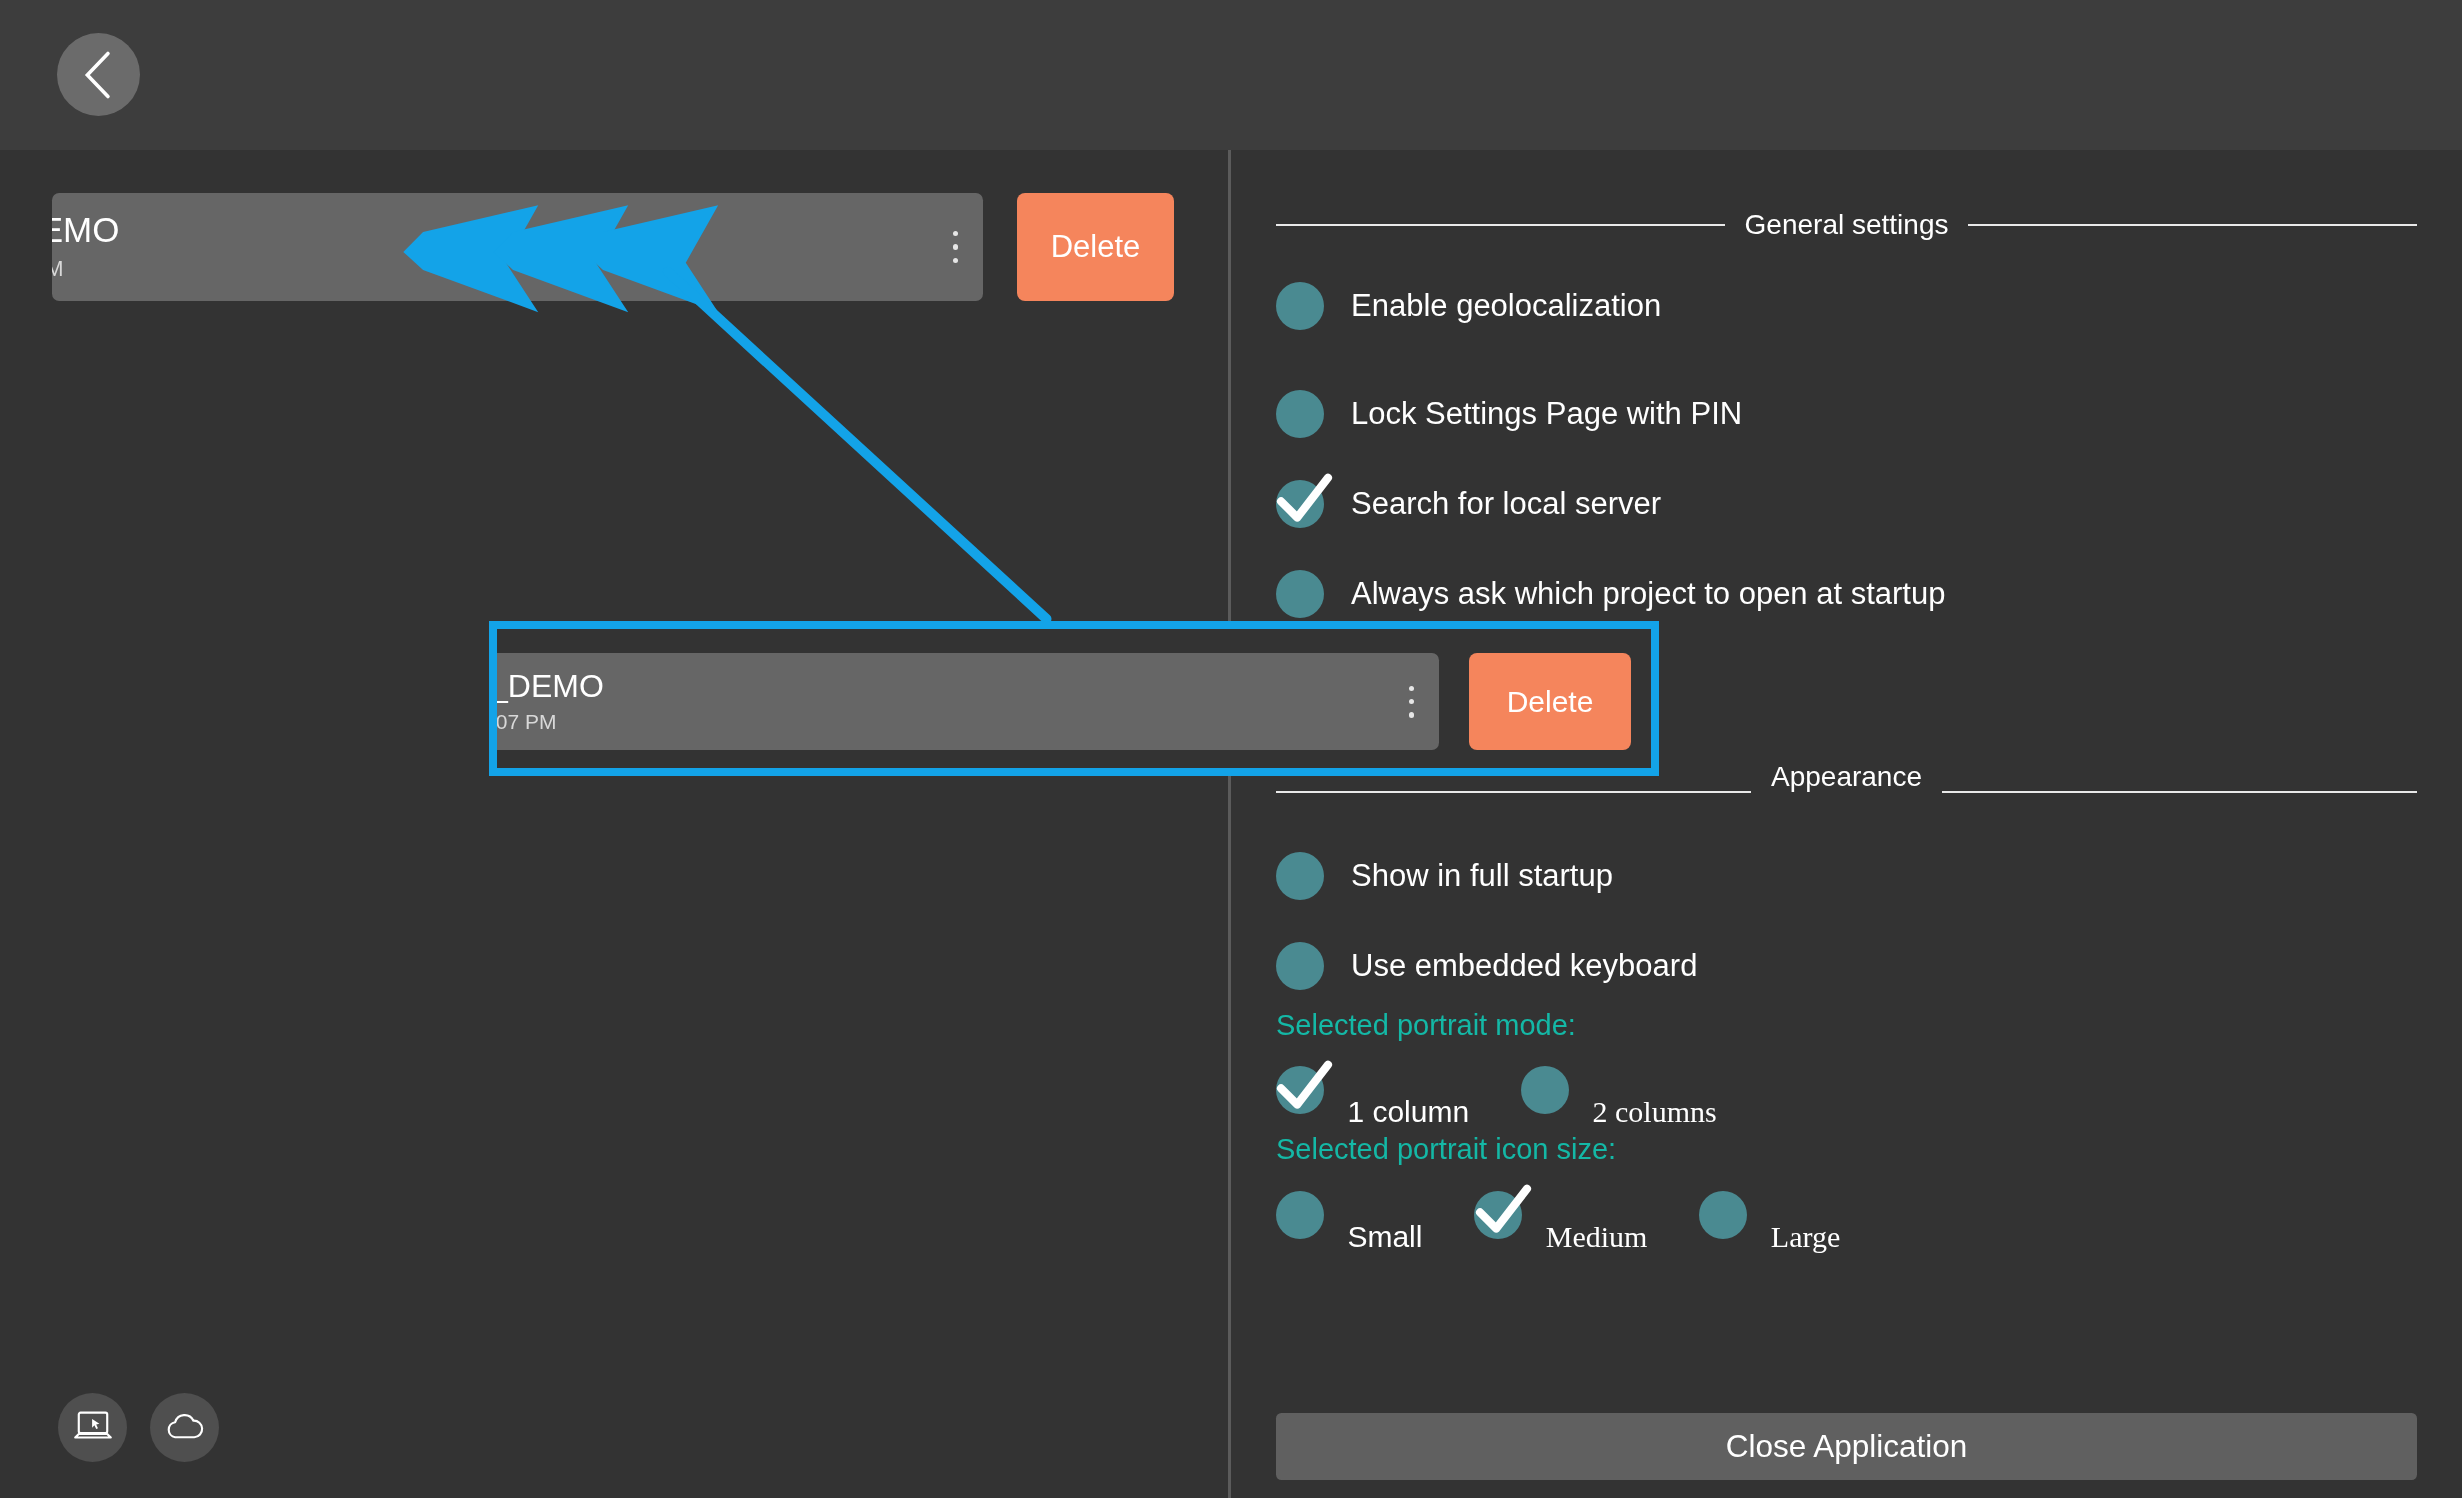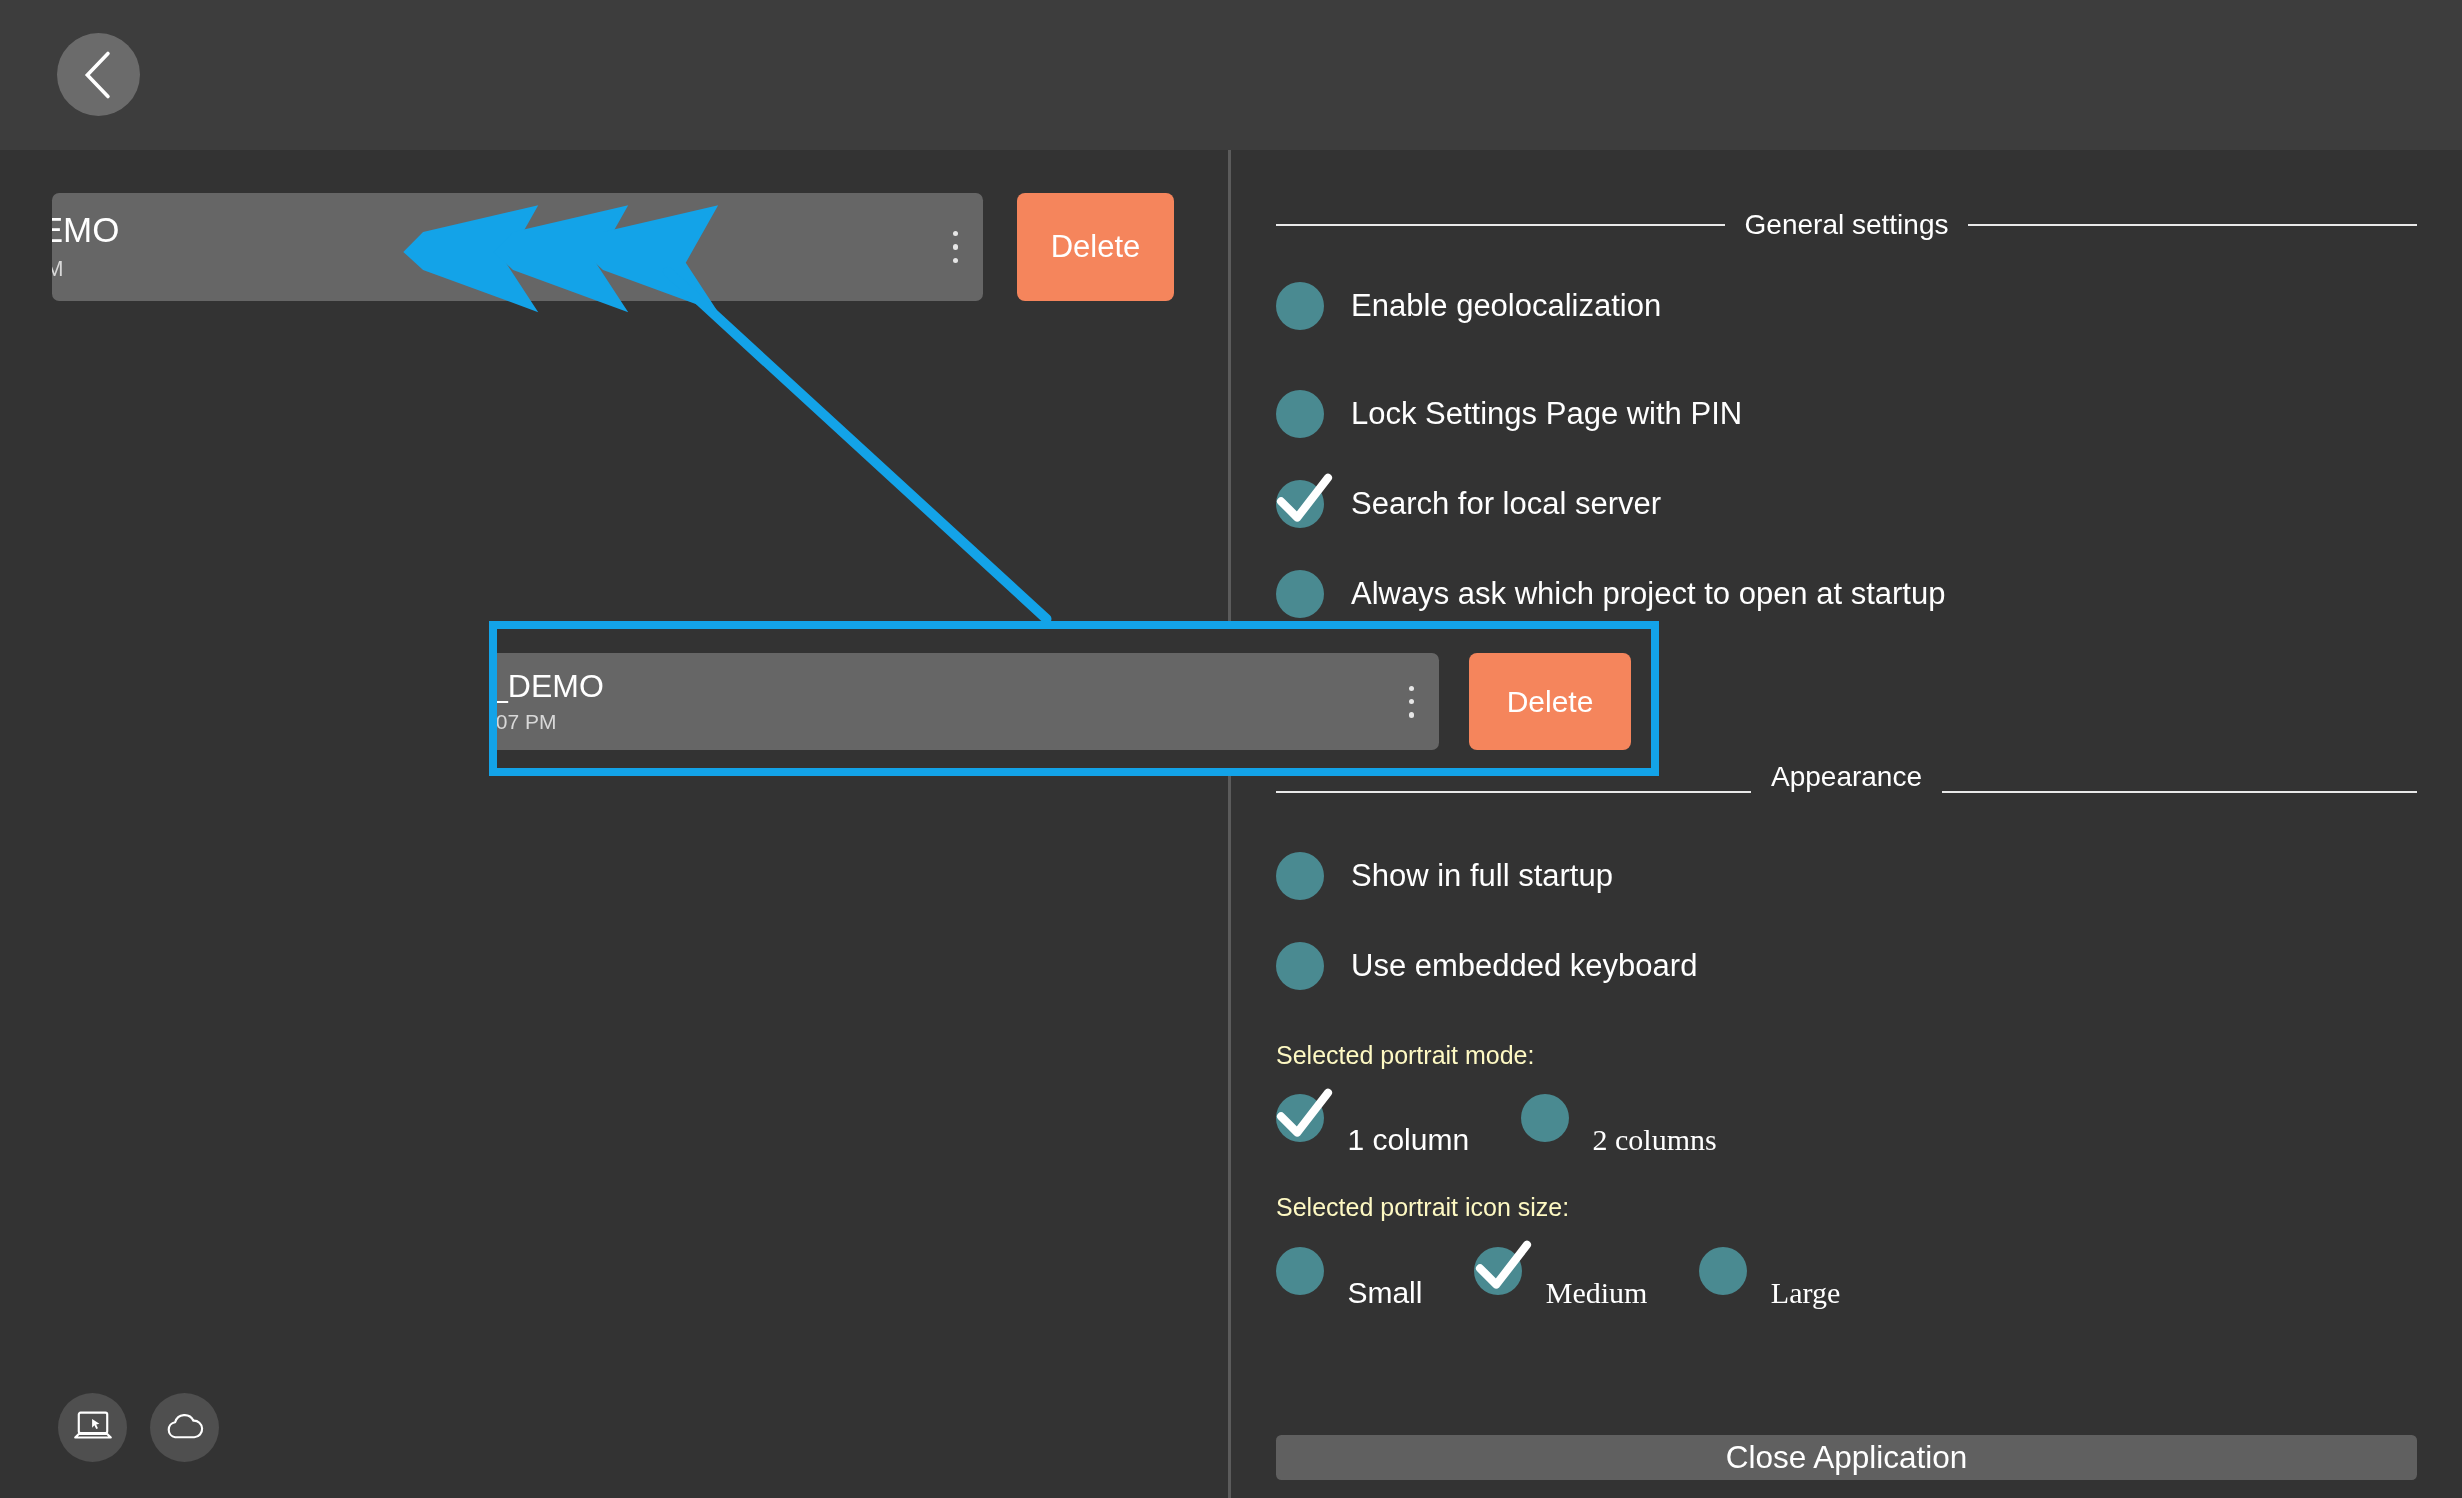--- a/index.html
+++ b/index.html
@@ -182,43 +182,43 @@
   .toggle .check { display: none; }
   .toggle.checked .check { display: block; }
 
   .opt-label {
     color: #ffffff;
     font-size: 31px;
     white-space: nowrap;
   }
 
   .sub-label {
-    color: #fef9c3;
-    font-size: 25px;
-    margin-top: 50px;
+    color: #14b8a6;
+    font-size: 29px;
+    margin-top: 18px;
   }
 
   .radio-row {
     display: flex;
     align-items: center;
     margin-top: 23.4px;
     height: 50px;
   }
   .radio-item {
     display: flex;
     align-items: center;
     gap: 23.4px;
   }
   .radio-item + .radio-item { margin-left: 52px; font-family: Liberation Serif, serif; }
   .radio-item .opt-label { font-size: 30px; margin-top: 44px; }
 
   .close-app-button {
     position: absolute;
     left: 45px; right: 45px; bottom: 18px;
-    height: 45px;
+    height: 67px;
     background: #606060;
     border: none;
     border-radius: 5.4px;
     color: #ffffff;
     font-size: 31.5px;
     font-family: "Liberation Sans", sans-serif;
     cursor: pointer;
   }
 
   

